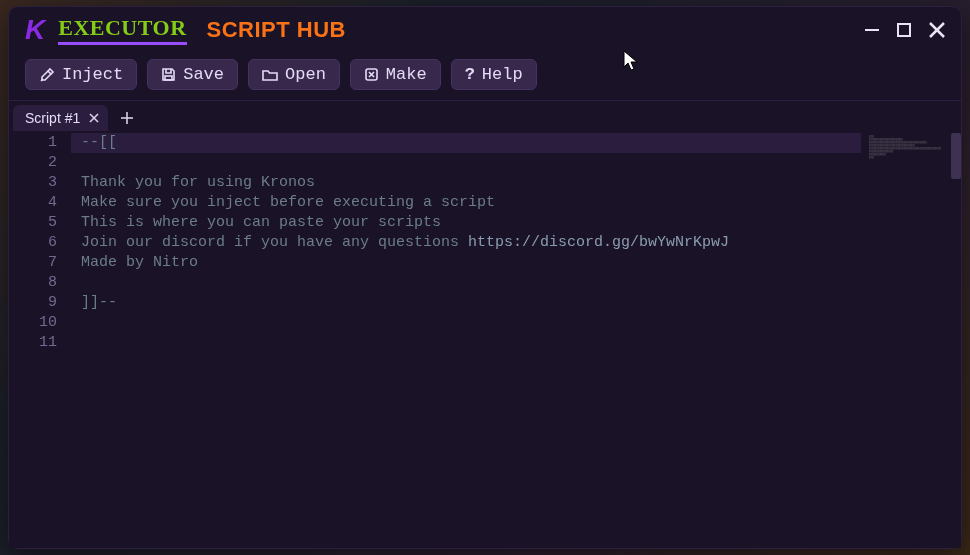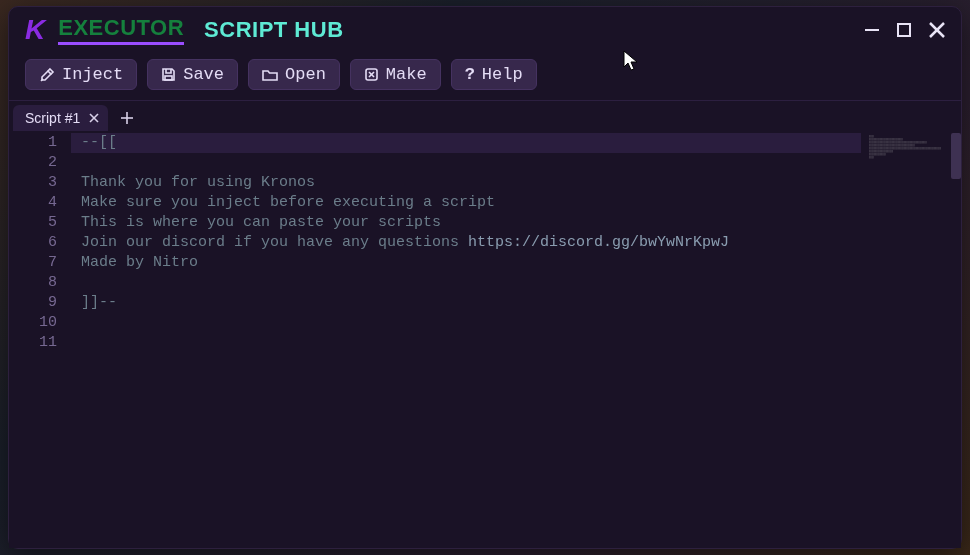--- a/index.html
+++ b/index.html
@@ -35,30 +35,31 @@
     margin-right: 14px;
     letter-spacing: -1px;
   }
   .nav {
     display: flex;
     gap: 20px;
     align-items: center;
     flex: 1;
   }
   .nav-item {
-    color: #5eead4;
+    color: #f97316;
     font-weight: 700;
     font-size: 22px;
     letter-spacing: 0.5px;
     cursor: pointer;
   }
   .nav-item.active {
-    color: #15803d;
+    color: #84cc16;
     border-bottom: 3px solid #9a4dff;
     padding-bottom: 1px;
+    font-family: Liberation Serif, serif;
   }
   .win-controls {
     display: flex;
     gap: 14px;
     align-items: center;
   }
   .win-btn {
     color: #e8e3f5;
     cursor: pointer;
     display: flex;

